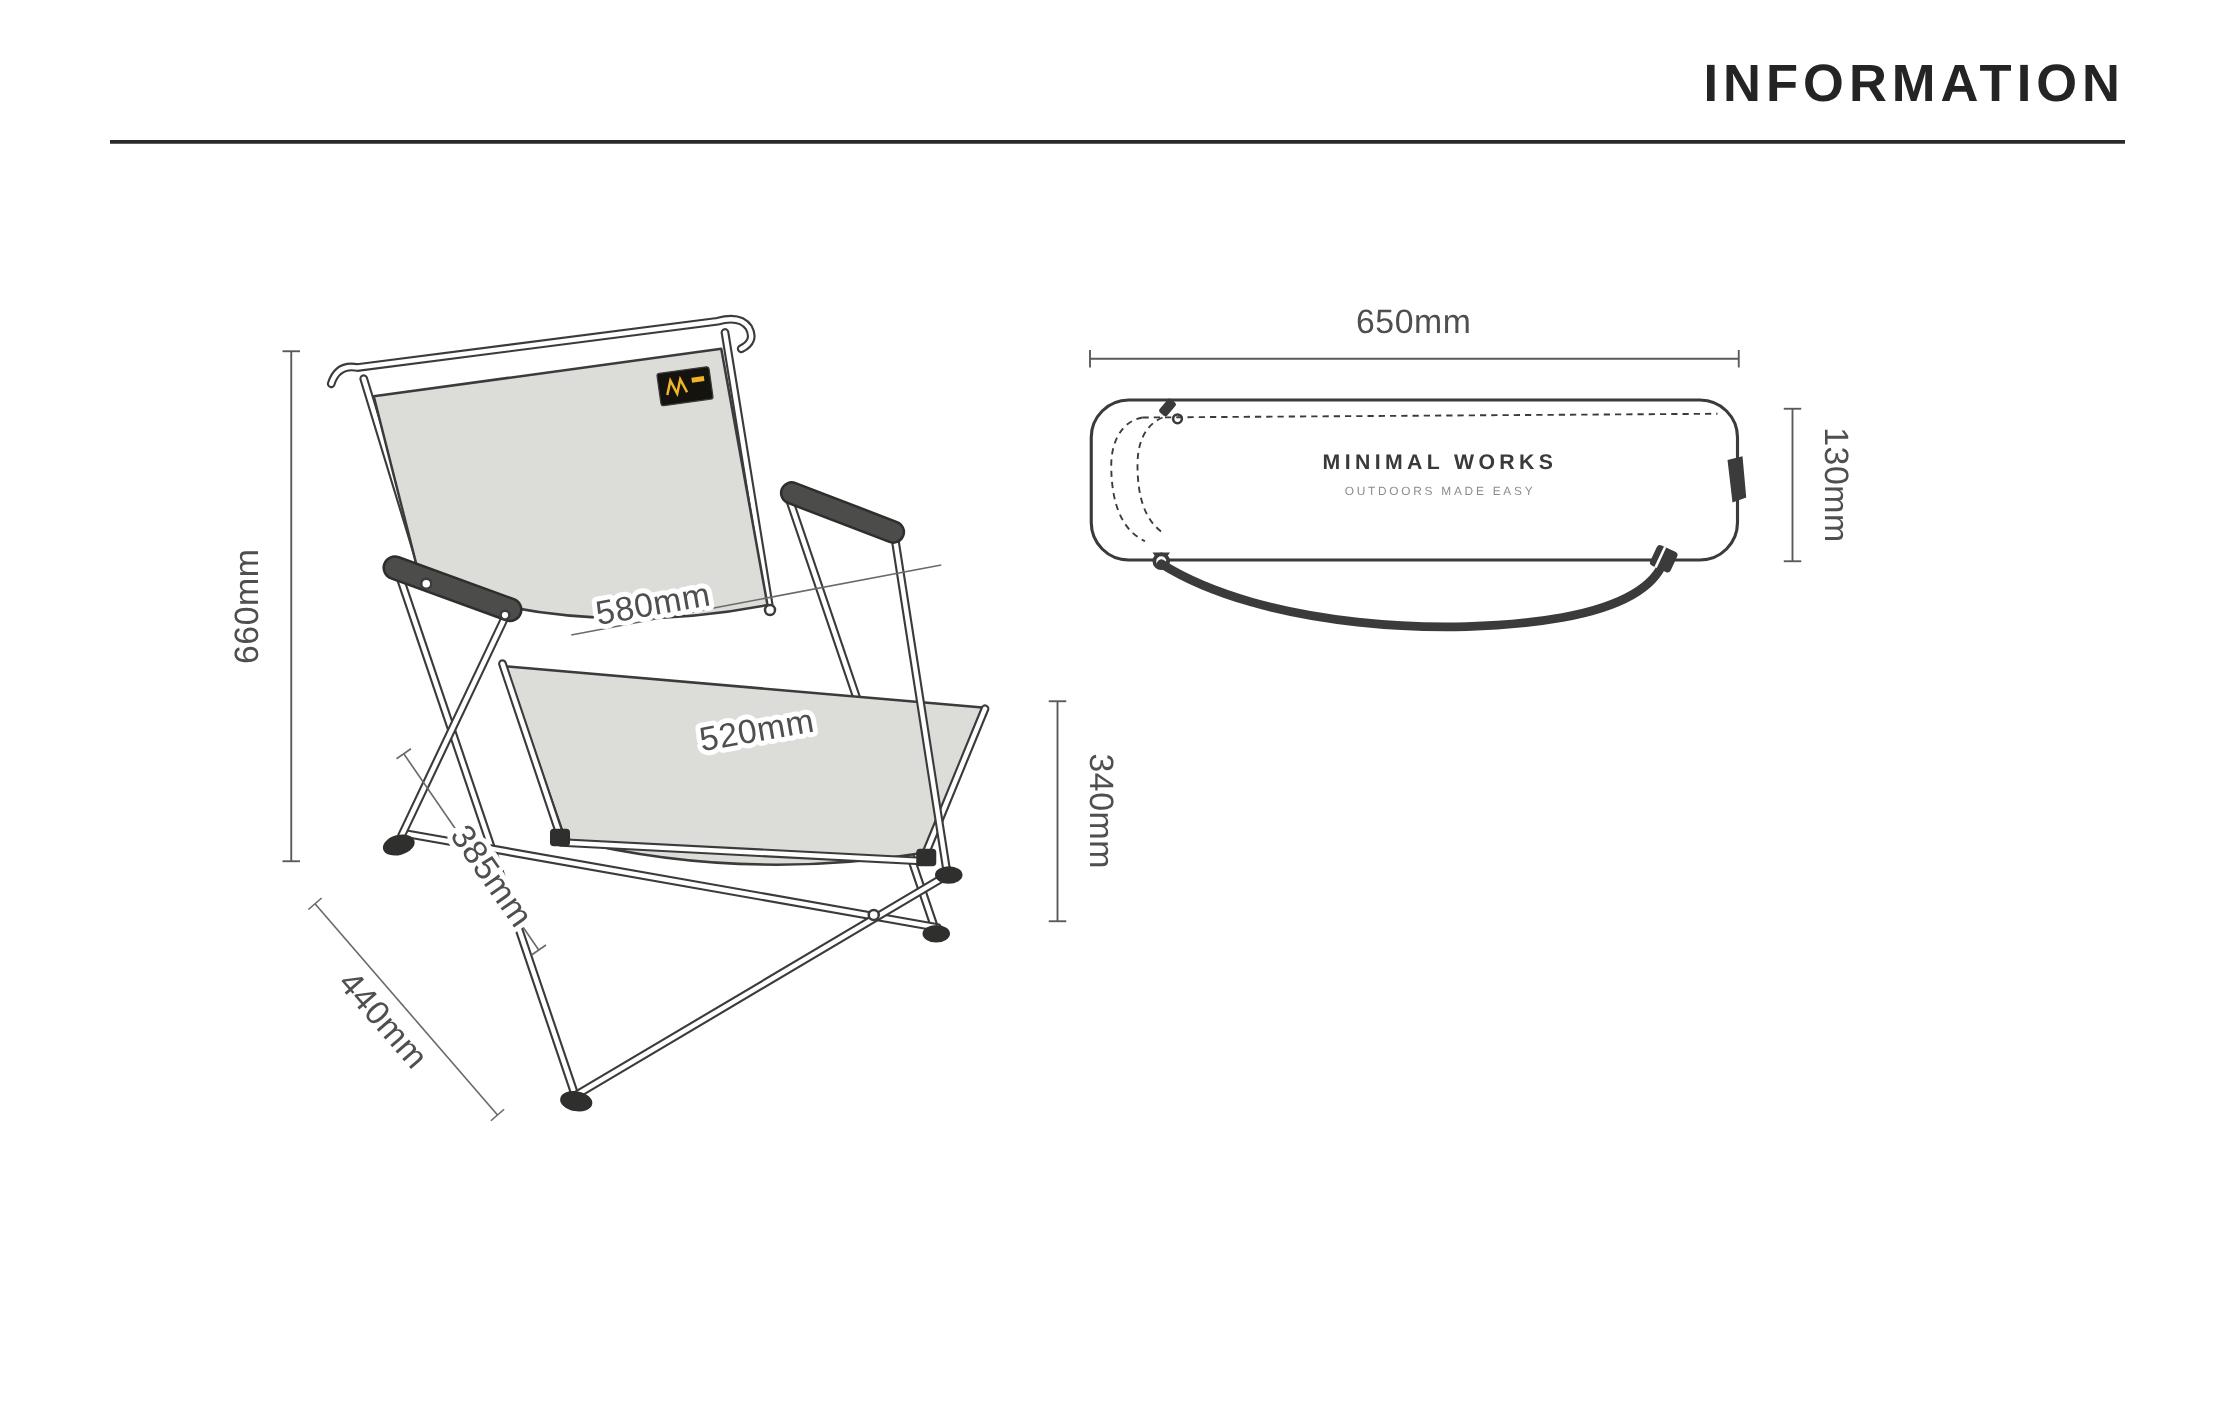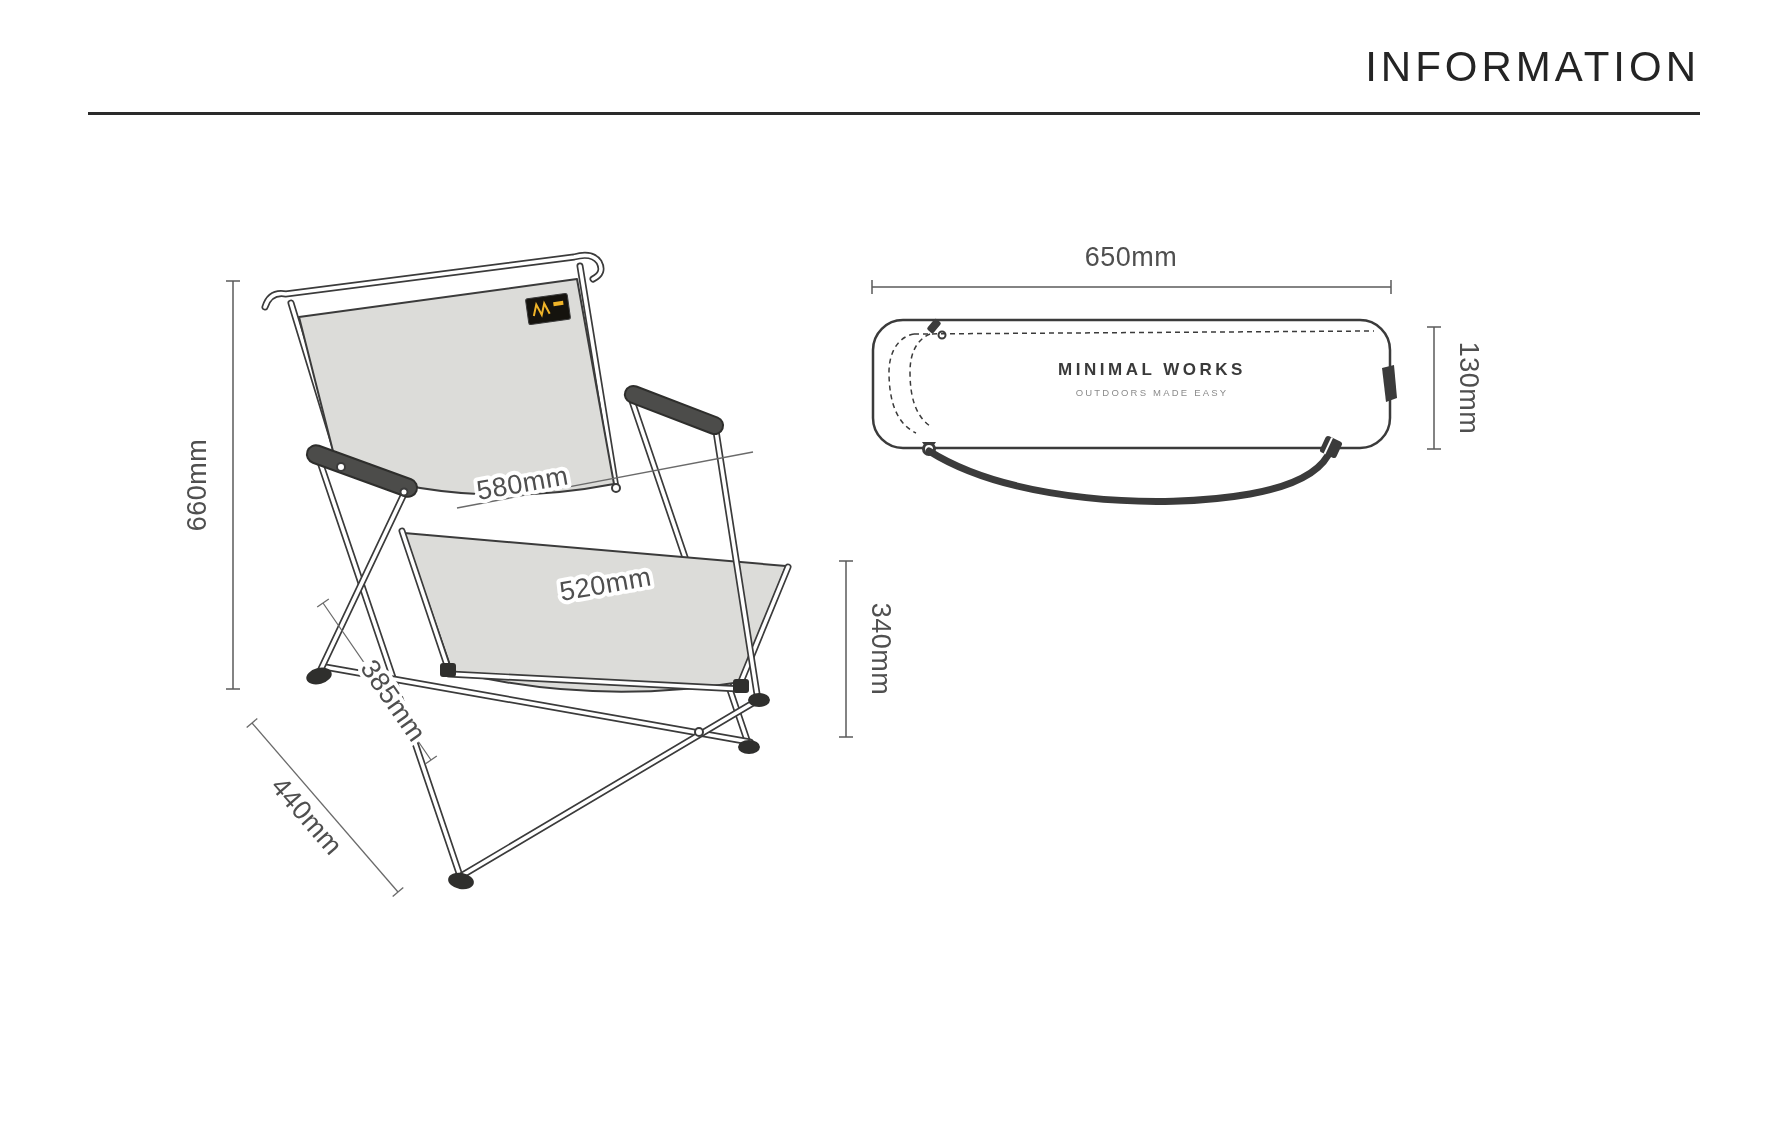--- a/index.html
+++ b/index.html
@@ -1,18 +1,18 @@
 <!DOCTYPE html>
 <html><head>
 <meta charset="utf-8">
 <style>
   html,body{margin:0;padding:0;background:#ffffff;}
   .stage{position:relative;width:1786px;height:1122px;background:#ffffff;overflow:hidden;
          font-family:"Liberation Sans",sans-serif;}
-  .title{position:absolute;top:46px;right:86px;margin:0;font-size:42px;font-weight:400;
+  .title{position:absolute;top:46px;right:86px;margin:0;font-size:42px;font-weight:700;
          letter-spacing:4px;color:#242424;line-height:1;}
   .rule{position:absolute;top:112px;left:88px;width:1612px;height:3px;background:#2a2a2a;}
   svg{position:absolute;top:0;left:0;}
   .tube{fill:none;stroke:#3b3b3b;stroke-width:7;stroke-linecap:round;}
   .tubeIn{fill:none;stroke:#ffffff;stroke-width:3.6;stroke-linecap:round;}
   .fabric{fill:#dcdcd9;stroke:#3b3b3b;stroke-width:2;stroke-linejoin:round;}
   .dimline{stroke:#5a5a5a;stroke-width:1.5;}
   .thinline{stroke:#6a6a6a;stroke-width:1.3;}
   .dim{font-size:27px;fill:#4f4f4f;letter-spacing:0.5px;}
   .halo{paint-order:stroke;stroke:#ffffff;stroke-width:8px;stroke-linejoin:round;}

